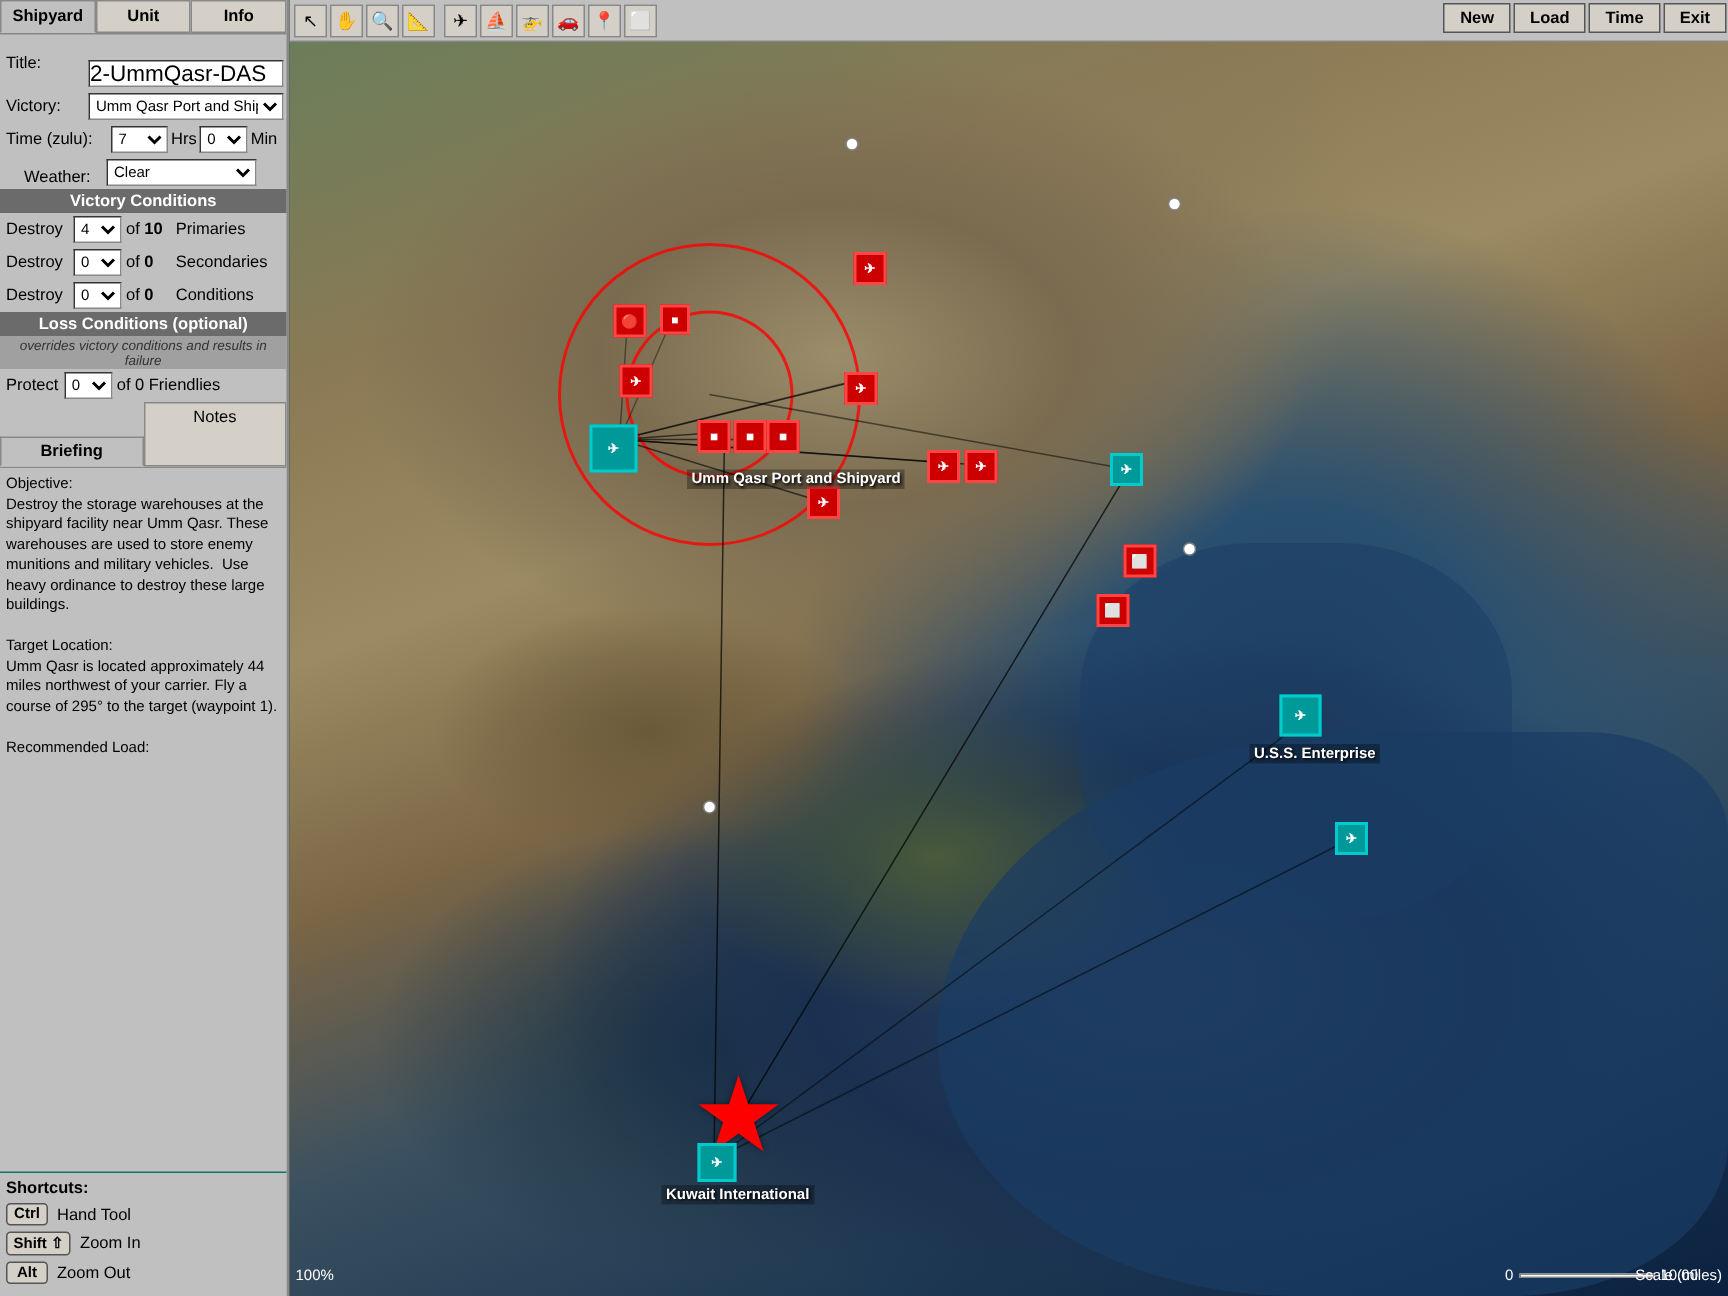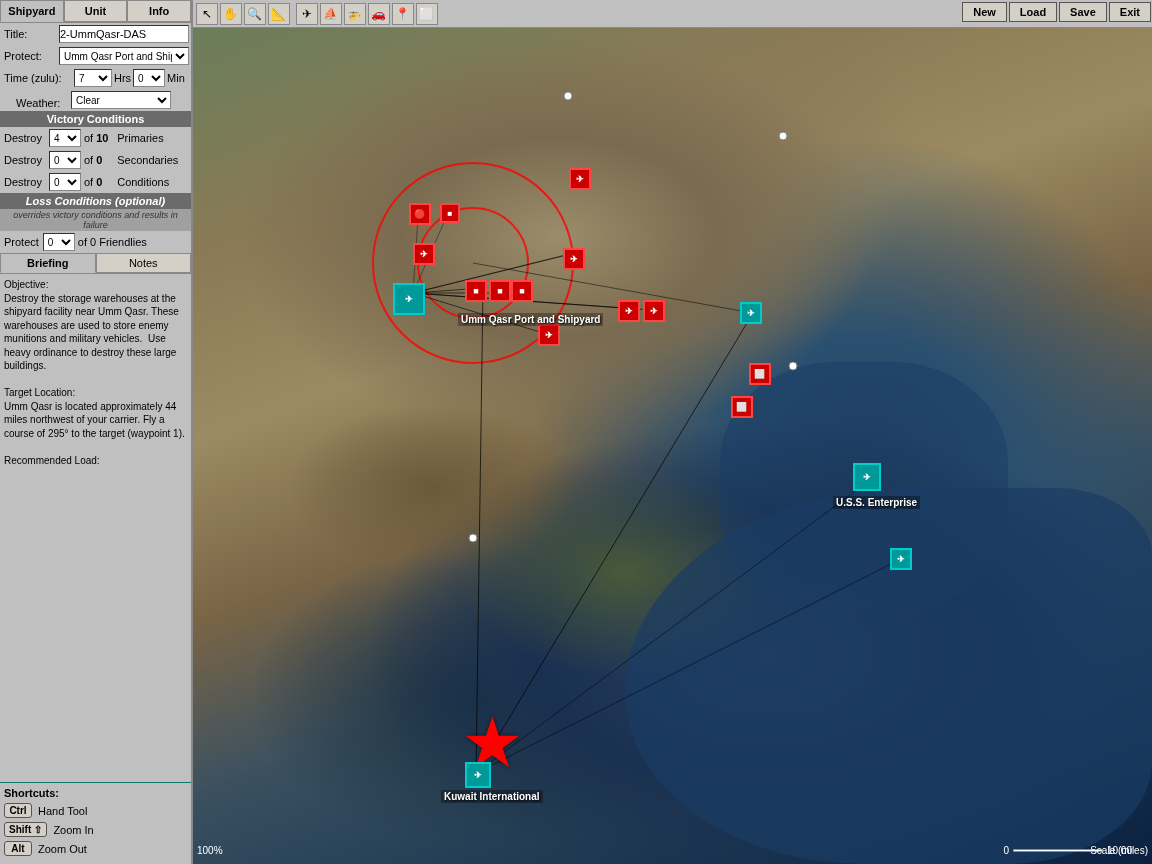--- a/index.html
+++ b/index.html
@@ -11,21 +11,21 @@
     .left-panel { width: 193px; min-width: 193px; background: #c0c0c0; display: flex; flex-direction: column; border-right: 2px solid #888; height: 100%; }
 
     
     .top-tabs { display: flex; border-bottom: 1px solid #888; }
     .top-tab { flex: 1; padding: 4px 2px; text-align: center; background: #d4d0c8; border: 1px solid #888; cursor: pointer; font-weight: bold; font-size: 11px; }
     .top-tab.active { background: #c0c0c0; border-bottom: 1px solid #c0c0c0; }
 
     
     .form-row { display: flex; align-items: center; padding: 2px 4px; font-size: 11px; }
     .form-label { min-width: 55px; font-size: 11px; }
-    .form-input { height: 18px; font-size: 11px; border: 1px inset #888; background: white; }
+    .form-input { height: 18px; font-size: 15px; border: 1px inset #888; background: white; margin-top: 15px; }
     .form-input-text { width: 130px; }
     .form-select { height: 18px; font-size: 10px; border: 1px inset #888; background: white; }
     .form-select-target { width: 130px; }
 
     .time-row { display: flex; align-items: center; padding: 2px 4px; font-size: 11px; }
     .time-label { min-width: 70px; }
     .time-hrs-label { margin-left: 2px; margin-right: 2px; }
     .time-min-label { margin-left: 2px; }
 
     .weather-row { display: flex; align-items: flex-end; padding: 2px 16px; font-size: 11px; }
@@ -35,28 +35,28 @@
     .section-header { background: #6b6b6b; color: white; text-align: center; padding: 2px; font-size: 11px; font-weight: bold; }
 
     
     .vc-row { display: flex; align-items: center; padding: 2px 4px; font-size: 11px; }
     .vc-label { min-width: 45px; }
     .vc-of { margin: 0 3px; }
     .vc-count { font-weight: bold; min-width: 18px; }
     .vc-type { margin-left: 3px; }
 
     
-    .loss-header { background: #6b6b6b; color: white; text-align: center; padding: 2px; font-size: 11px; font-weight: bold; font-style: italic; }
+    .loss-header { background: #6b6b6b; color: white; text-align: center; padding: 2px; font-size: 11px; font-weight: bold; }
     .loss-sub { background: #a0a0a0; color: #333; text-align: center; padding: 1px; font-size: 9px; font-style: italic; }
     .protect-row { display: flex; align-items: center; padding: 2px 4px; font-size: 11px; }
 
     
     .sub-tabs { display: flex; border-bottom: 1px solid #888; }
     .sub-tab { flex: 1; padding: 3px 2px; text-align: center; background: #d4d0c8; border: 1px solid #888; cursor: pointer; font-size: 11px; }
-    .sub-tab.active { background: #c0c0c0; border-bottom: 1px solid #c0c0c0; font-weight: bold; }
+    .sub-tab.active { background: #c0c0c0; border-bottom: 1px solid #c0c0c0; font-weight: bold; margin-top: 23px; }
 
     .briefing-text { padding: 4px; font-size: 10px; color: #000; line-height: 1.35; flex: 1; overflow-y: auto; background: #c0c0c0; }
 
     
     .shortcuts-section { padding: 4px; background: #c0c0c0; border-top: 1px solid #0f766e; }
     .shortcuts-title { font-weight: bold; font-size: 11px; margin-bottom: 4px; }
     .shortcut-row { display: flex; align-items: center; margin-bottom: 4px; font-size: 11px; }
     .shortcut-key { background: #d4d0c8; border: 1px solid #555; border-radius: 3px; padding: 1px 4px; font-size: 10px; font-weight: bold; margin-right: 6px; min-width: 28px; text-align: center; }
     .shortcut-label { font-size: 11px; }
 
@@ -106,21 +106,21 @@
       <div class="top-tab">Unit</div>
       <div class="top-tab">Info</div>
     </div>
 
     <div class="form-row">
       <span class="form-label">Title:</span>
       <input class="form-input form-input-text" type="text" value="2-UmmQasr-DAS" style="">
     </div>
 
     <div class="form-row">
-      <span class="form-label">Protect:</span>
+      <span class="form-label">Victory:</span>
       <select class="form-select form-select-target">
         <option>Umm Qasr Port and Ship</option>
       </select>
     </div>
 
     <div class="time-row">
       <span class="time-label">Time (zulu):</span>
       <select class="form-select" style="width:38px;">
         <option>7</option>
       </select>
@@ -205,21 +205,21 @@
         <span class="shortcut-label">Zoom Out</span>
       </div>
     </div>
   </div>
 
   <div class="map-area">
 
     <div class="top-right-btns">
       <button class="top-right-btn">New</button>
       <button class="top-right-btn">Load</button>
-      <button class="top-right-btn">Save</button>
+      <button class="top-right-btn">Time</button>
       <button class="top-right-btn">Exit</button>
     </div>
 
     <div class="toolbar">
 
       <div class="toolbar-btn" title="Cursor">↖</div>
 
       <div class="toolbar-btn" title="Hand">✋</div>
 
       <div class="toolbar-btn" title="Zoom">🔍</div>

